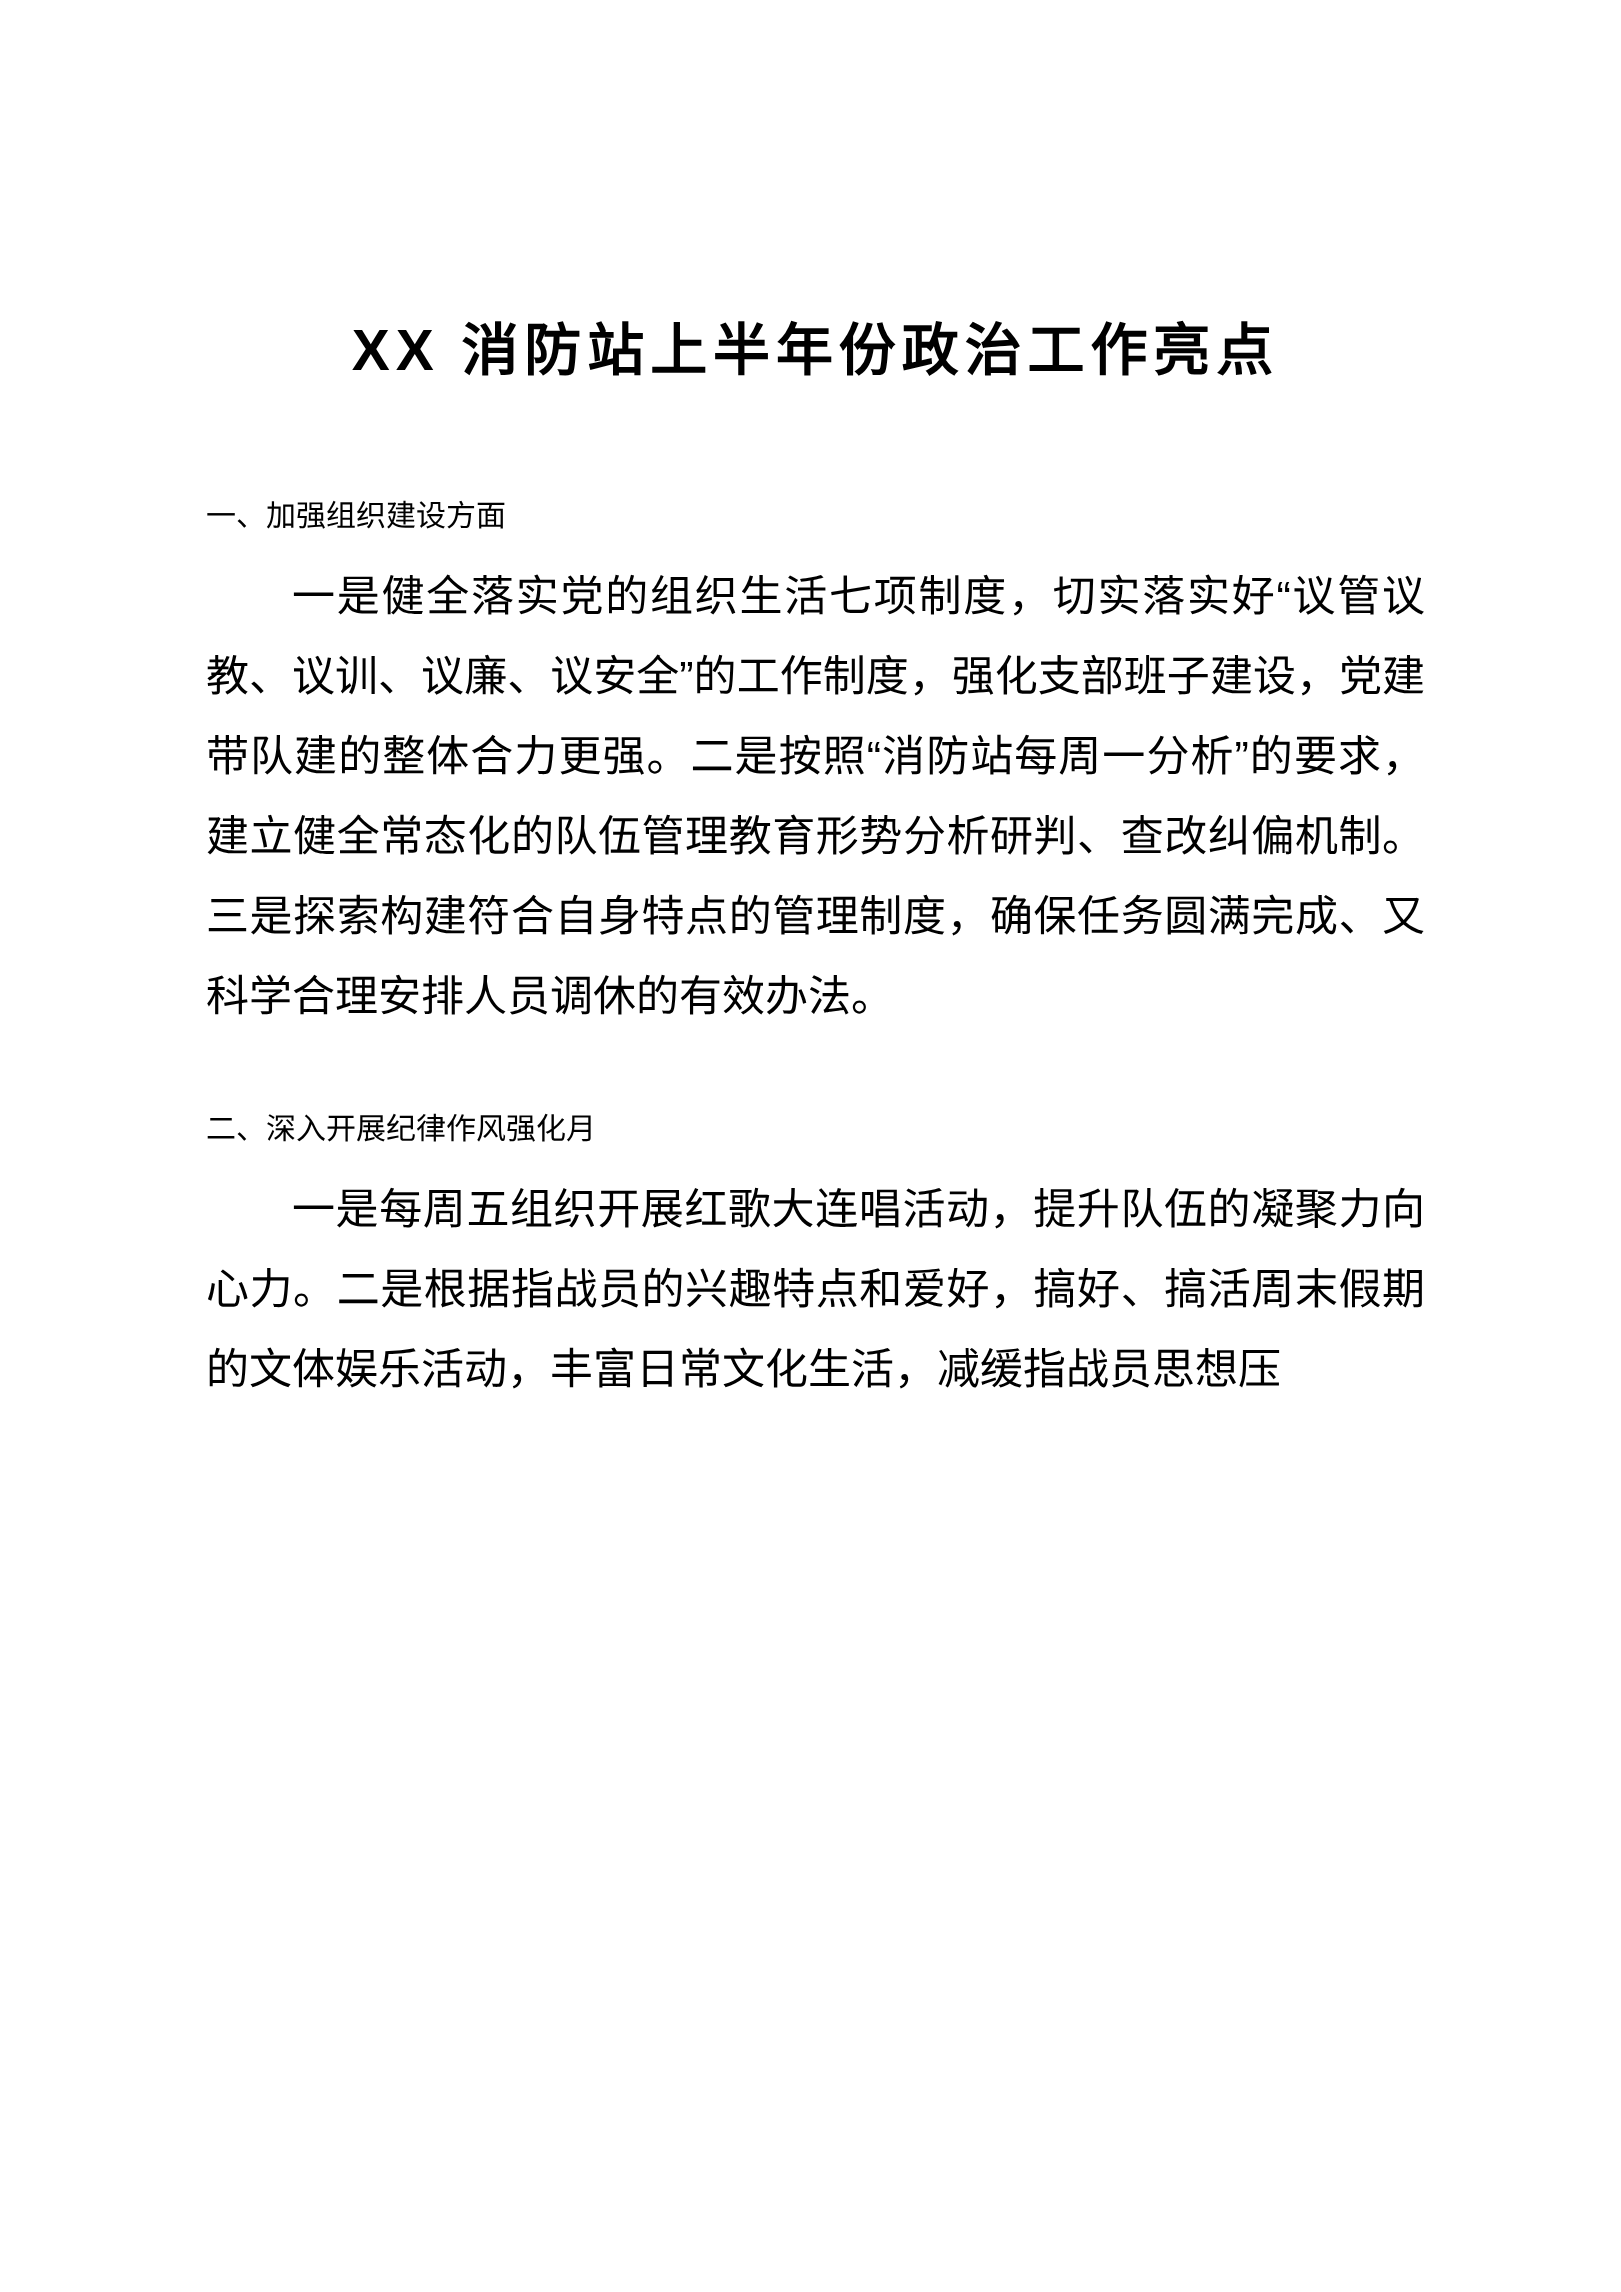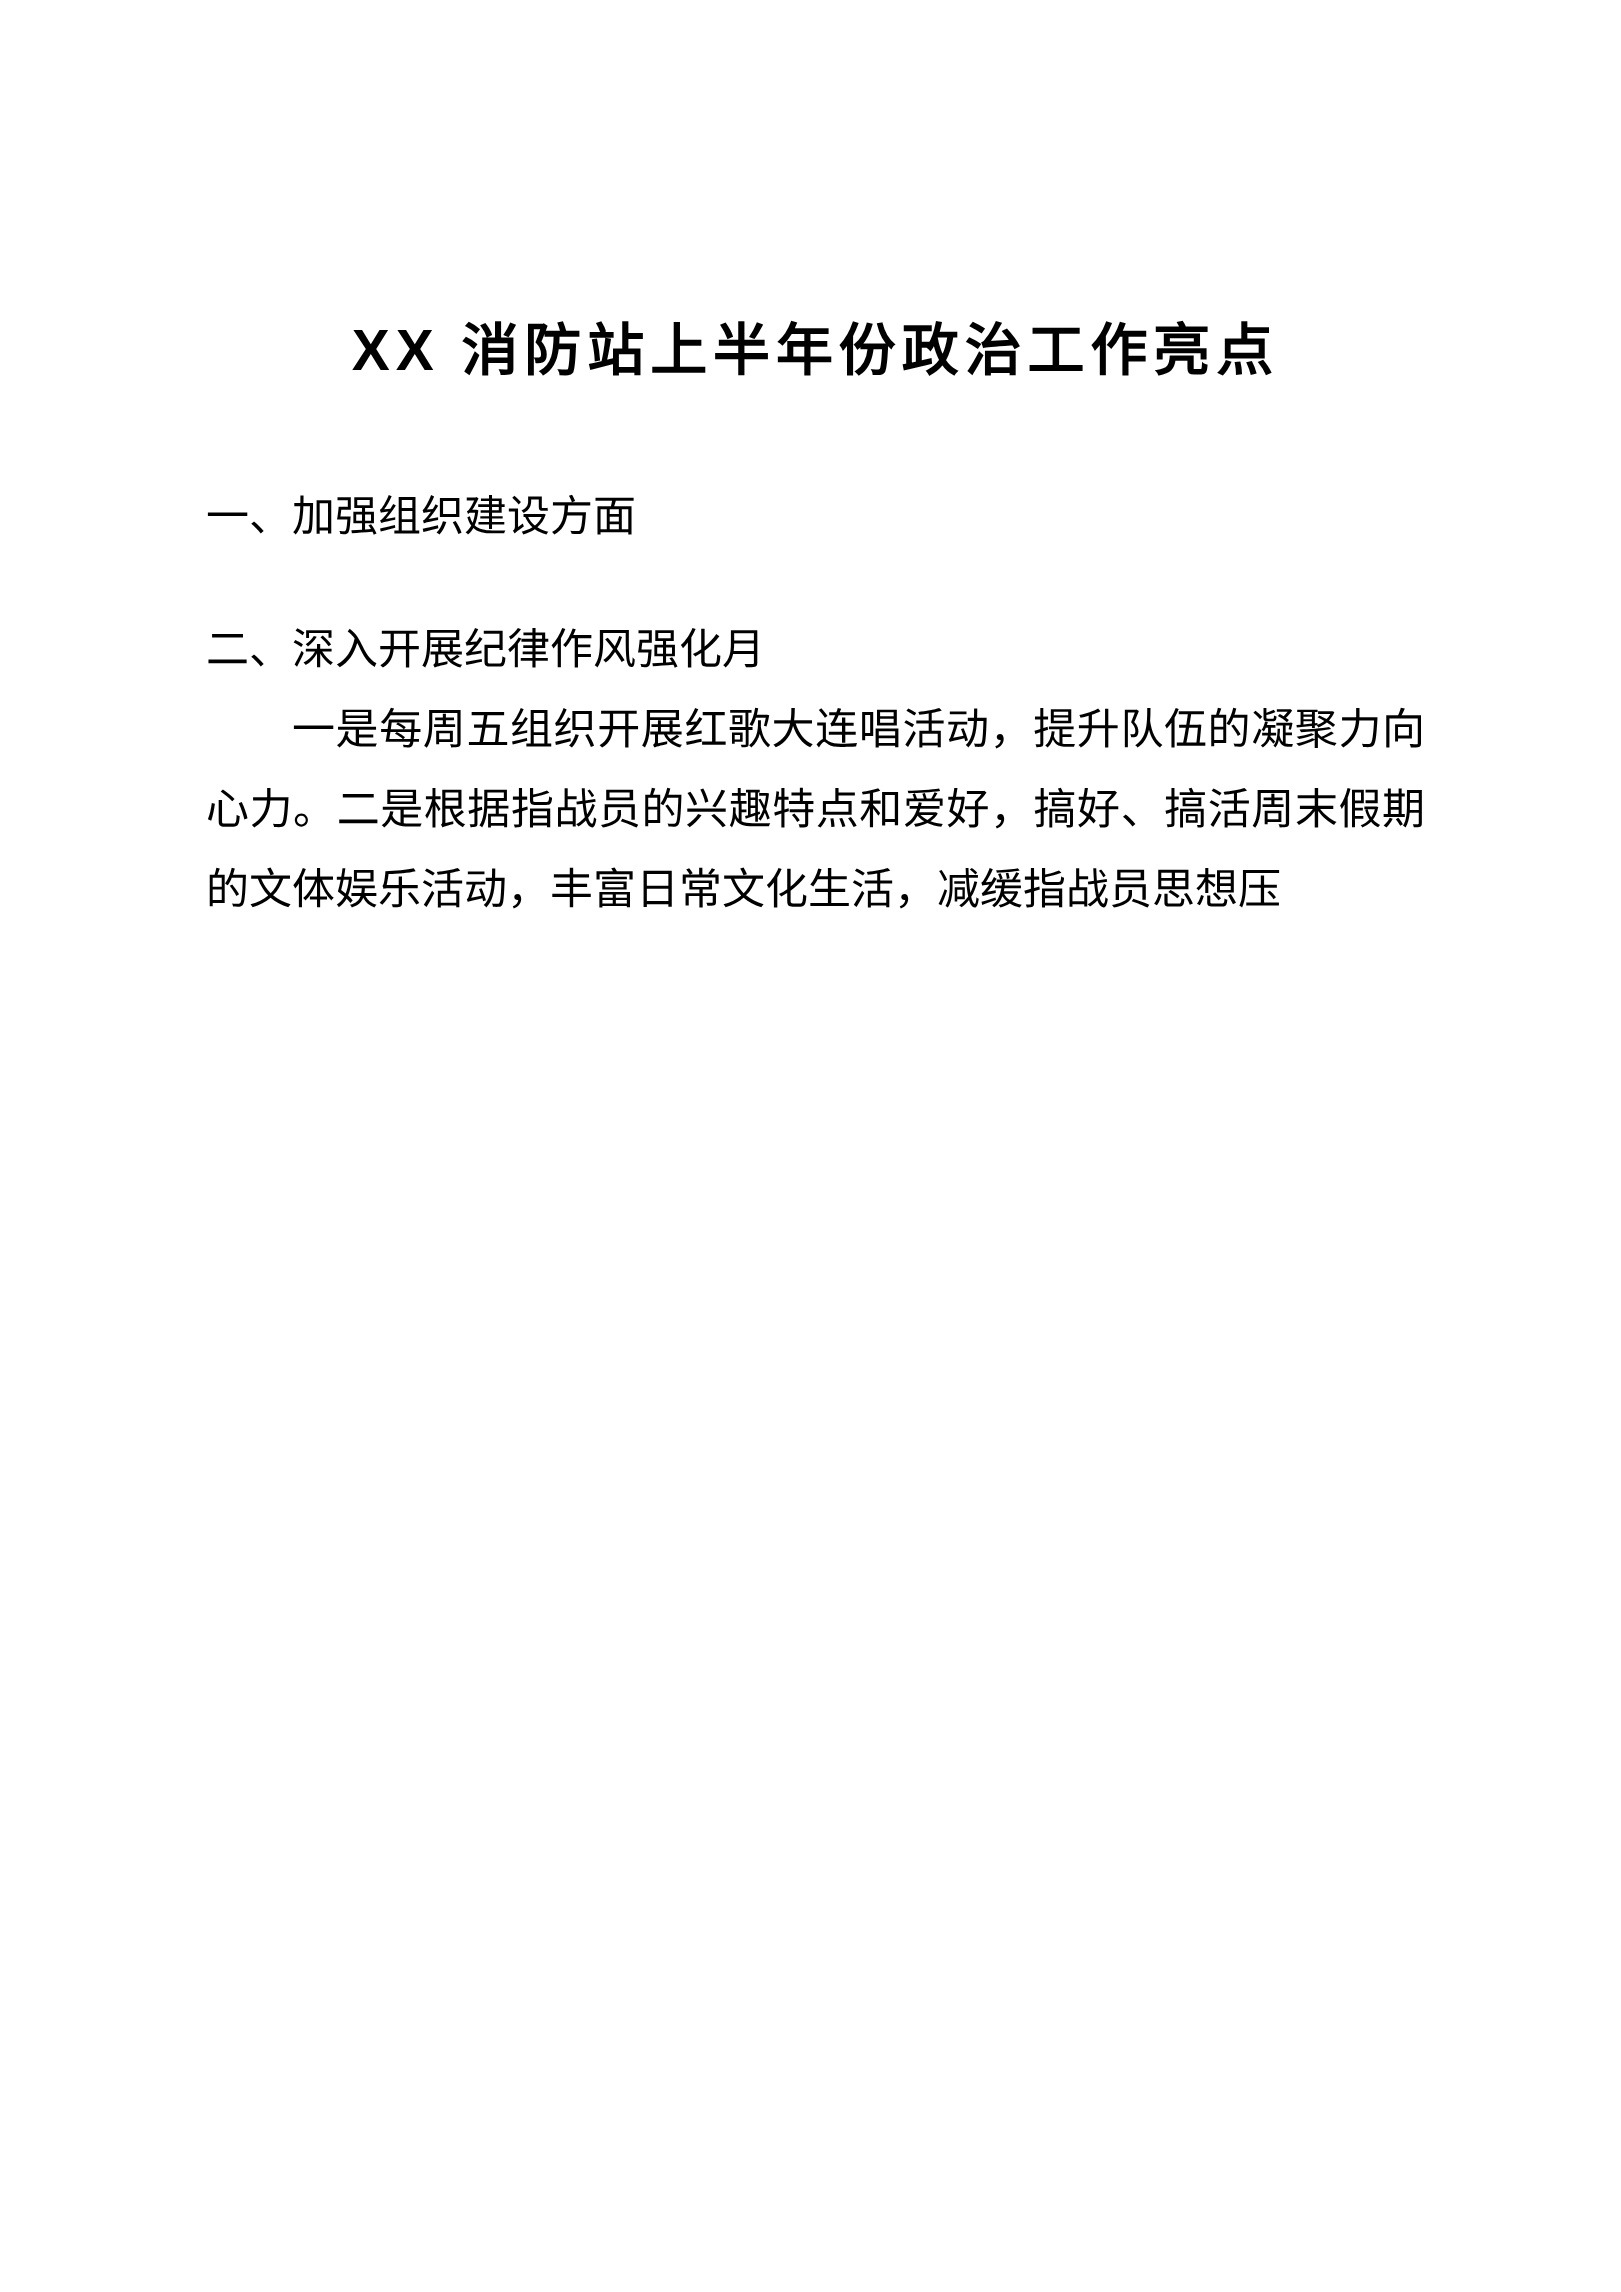--- a/index.html
+++ b/index.html
@@ -30,21 +30,21 @@
     margin: 306px 0 82px 0;
     font-size: 57px;
     line-height: 88px;
     font-weight: 700;
     letter-spacing: 5.9px;
     text-align: center;
     white-space: nowrap;
   }
   .sec-heading {
     margin: 0;
-    font-size: 43px;
+    font-size: 30px;
     line-height: 80px;
     font-weight: 400;
     text-align: left;
   }
   .sec-heading--spaced {
     margin-top: 53px;
   }
   .sec-body {
     margin: 0;
     font-size: 43px;
@@ -55,20 +55,21 @@
 </style>
 </head>
 <body>
 
 <div class="page">
   <div class="content">
 
     <h1 class="doc-title">XX 消防站上半年份政治工作亮点</h1>
 
     <h2 class="sec-heading">一、加强组织建设方面</h2>
+    <p class="sec-body">一是健全落实党的组织生活七项制度，切实落实好“议管议教、议训、议廉、议安全”的工作制度，强化支部班子建设，党建带队建的整体合力更强。二是按照“消防站每周一分析”的要求，建立健全常态化的队伍管理教育形势分析研判、查改纠偏机制。三是探索构建符合自身特点的管理制度，确保任务圆满完成、又科学合理安排人员调休的有效办法。</p>
 
     <h2 class="sec-heading sec-heading--spaced">二、深入开展纪律作风强化月</h2>
 
     <p class="sec-body">一是每周五组织开展红歌大连唱活动，提升队伍的凝聚力向心力。二是根据指战员的兴趣特点和爱好，搞好、搞活周末假期的文体娱乐活动，丰富日常文化生活，减缓指战员思想压</p>
 
   </div>
 </div>
 
 
 </body></html>

